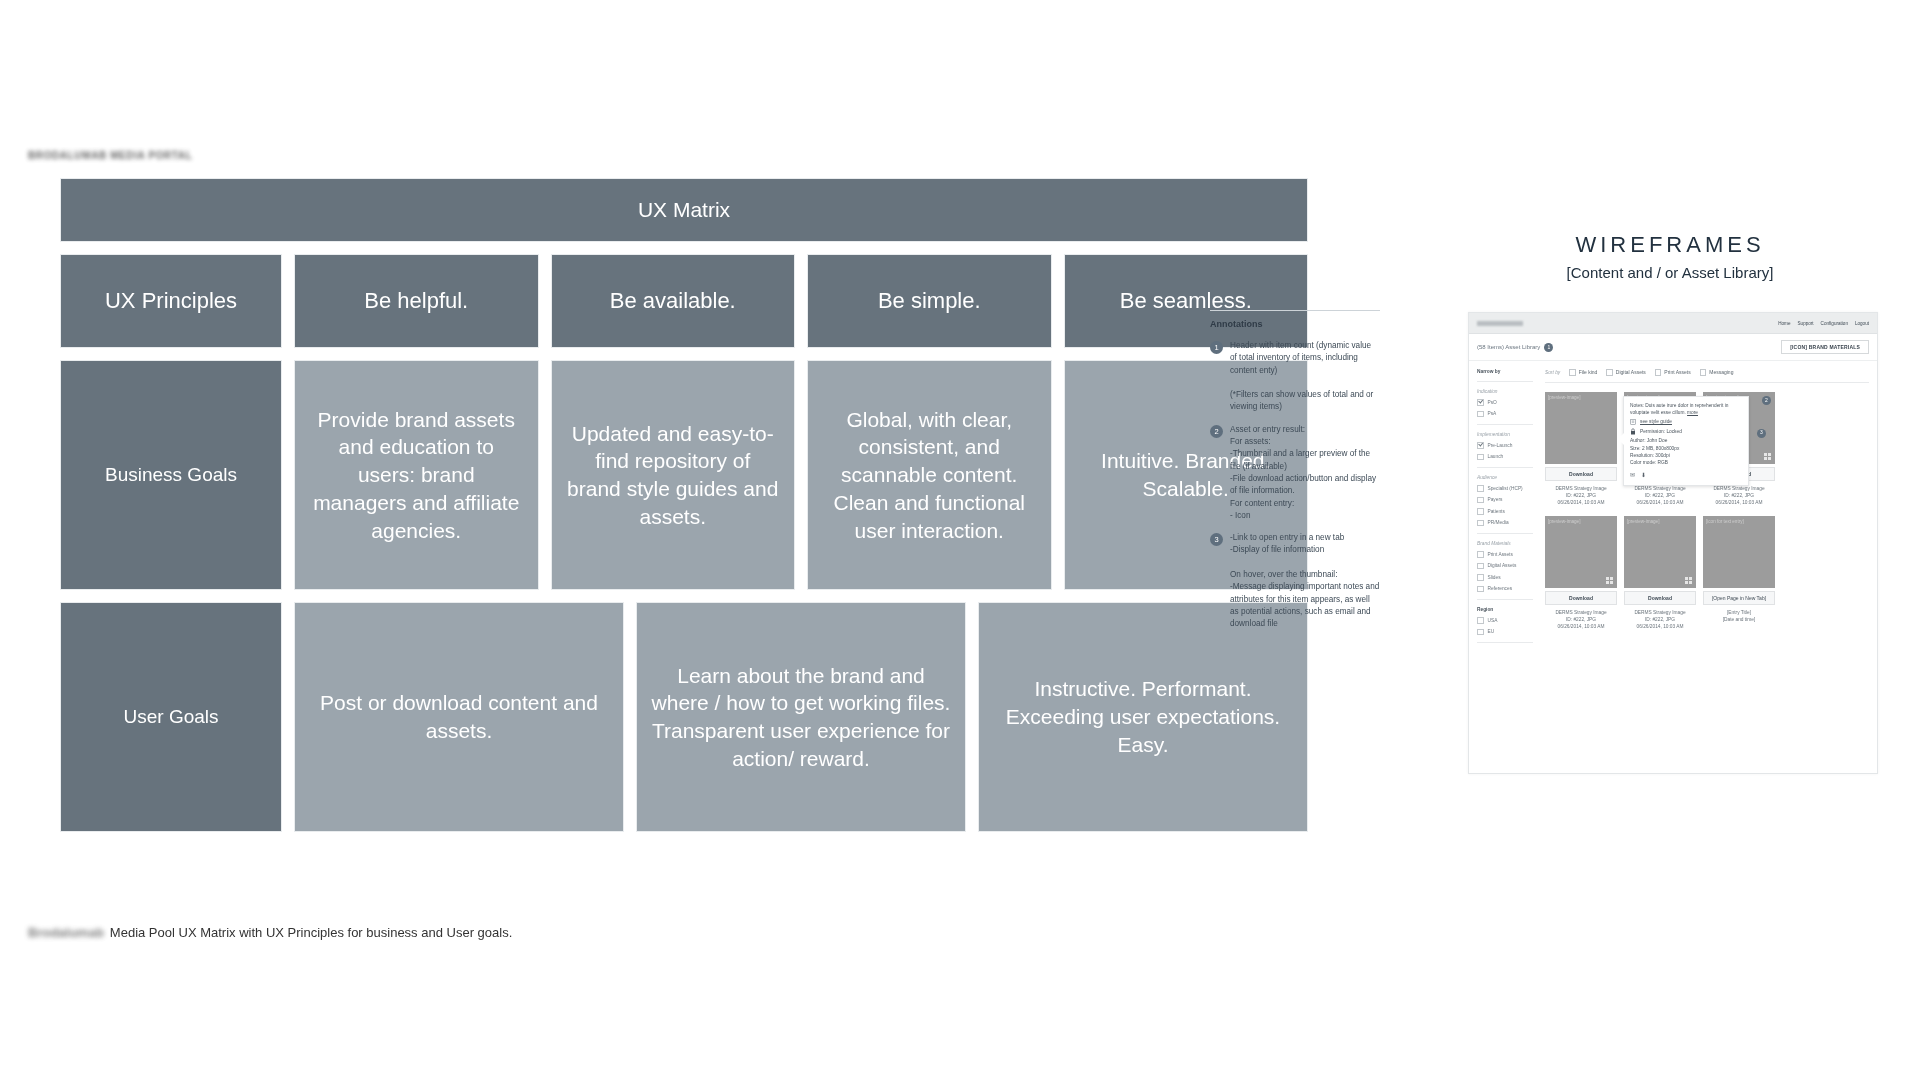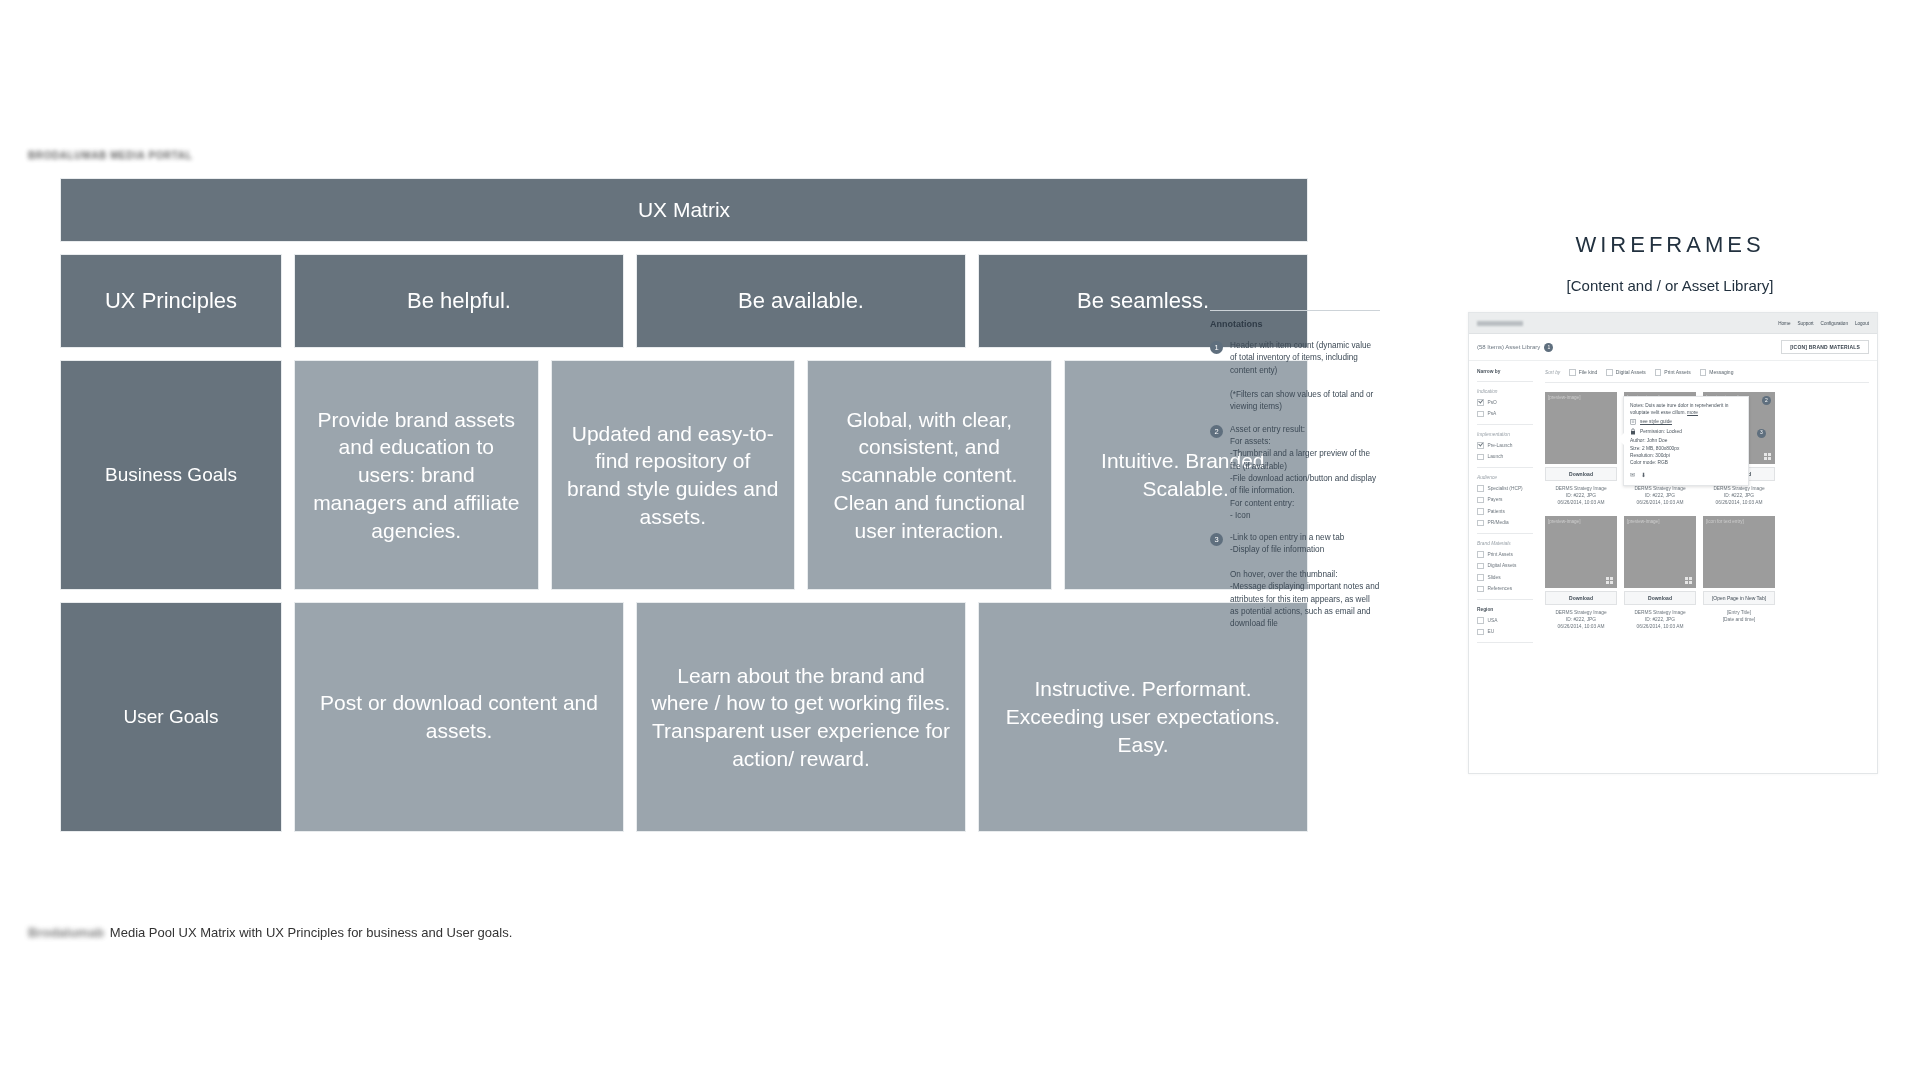--- a/index.html
+++ b/index.html
@@ -62,21 +62,21 @@
     flex:0 0 13px;width:13px;height:13px;border-radius:50%;
     background:#5f6f7e;color:#fff;font-size:7.5px;
     display:flex;align-items:center;justify-content:center;
     margin-right:7px;margin-top:1px;
   }
   .ann-body{font-size:8.2px;line-height:1.5;color:#3d4a56;white-space:pre-line;}
 
   
   #wf{position:absolute;left:1455px;top:232px;width:430px;}
   #wf-title{font-size:22px;letter-spacing:4px;color:#22313f;text-align:center;}
-  #wf-sub{font-size:15px;color:#22313f;text-align:center;margin-top:19px;}
+  #wf-sub{font-size:15px;color:#22313f;text-align:center;margin-top:6px;}
 
   #mock{
     position:absolute;left:1468px;top:312px;width:408px;height:460px;
     background:#fff;border:1px solid #e3e6e8;box-shadow:0 0 3px rgba(0,0,0,.05);
     font-size:5px;color:#555;overflow:hidden;
   }
   #mock-topbar{
     height:20px;background:#ebedee;border-bottom:1px solid #dfe2e4;
     display:flex;align-items:center;justify-content:space-between;padding:0 8px;
   }
@@ -160,20 +160,21 @@
   <div id="matrix">
 
     <div class="mrow">
       <div class="cell dark title-cell">UX Matrix</div>
     </div>
 
     <div class="mrow">
       <div class="cell dark head-cell c1">UX Principles</div>
       <div class="cell dark head-cell cN">Be helpful.</div>
       <div class="cell dark head-cell cN">Be available.</div>
+      <div class="cell dark head-cell cN">Be simple.</div>
       <div class="cell dark head-cell cN">Be seamless.</div>
     </div>
 
     <div class="mrow r2">
       <div class="cell dark rowhead c1">Business Goals</div>
       <div class="cell light body-cell cN">Provide brand assets and education to users: brand managers and affiliate agencies.</div>
       <div class="cell light body-cell cN">Updated and easy-to-find repository of brand style guides and assets.</div>
       <div class="cell light body-cell cN">Global, with clear, consistent, and scannable content. Clean and functional user interaction.</div>
       <div class="cell light body-cell cN">Intuitive. Branded. Scalable.</div>
     </div>

